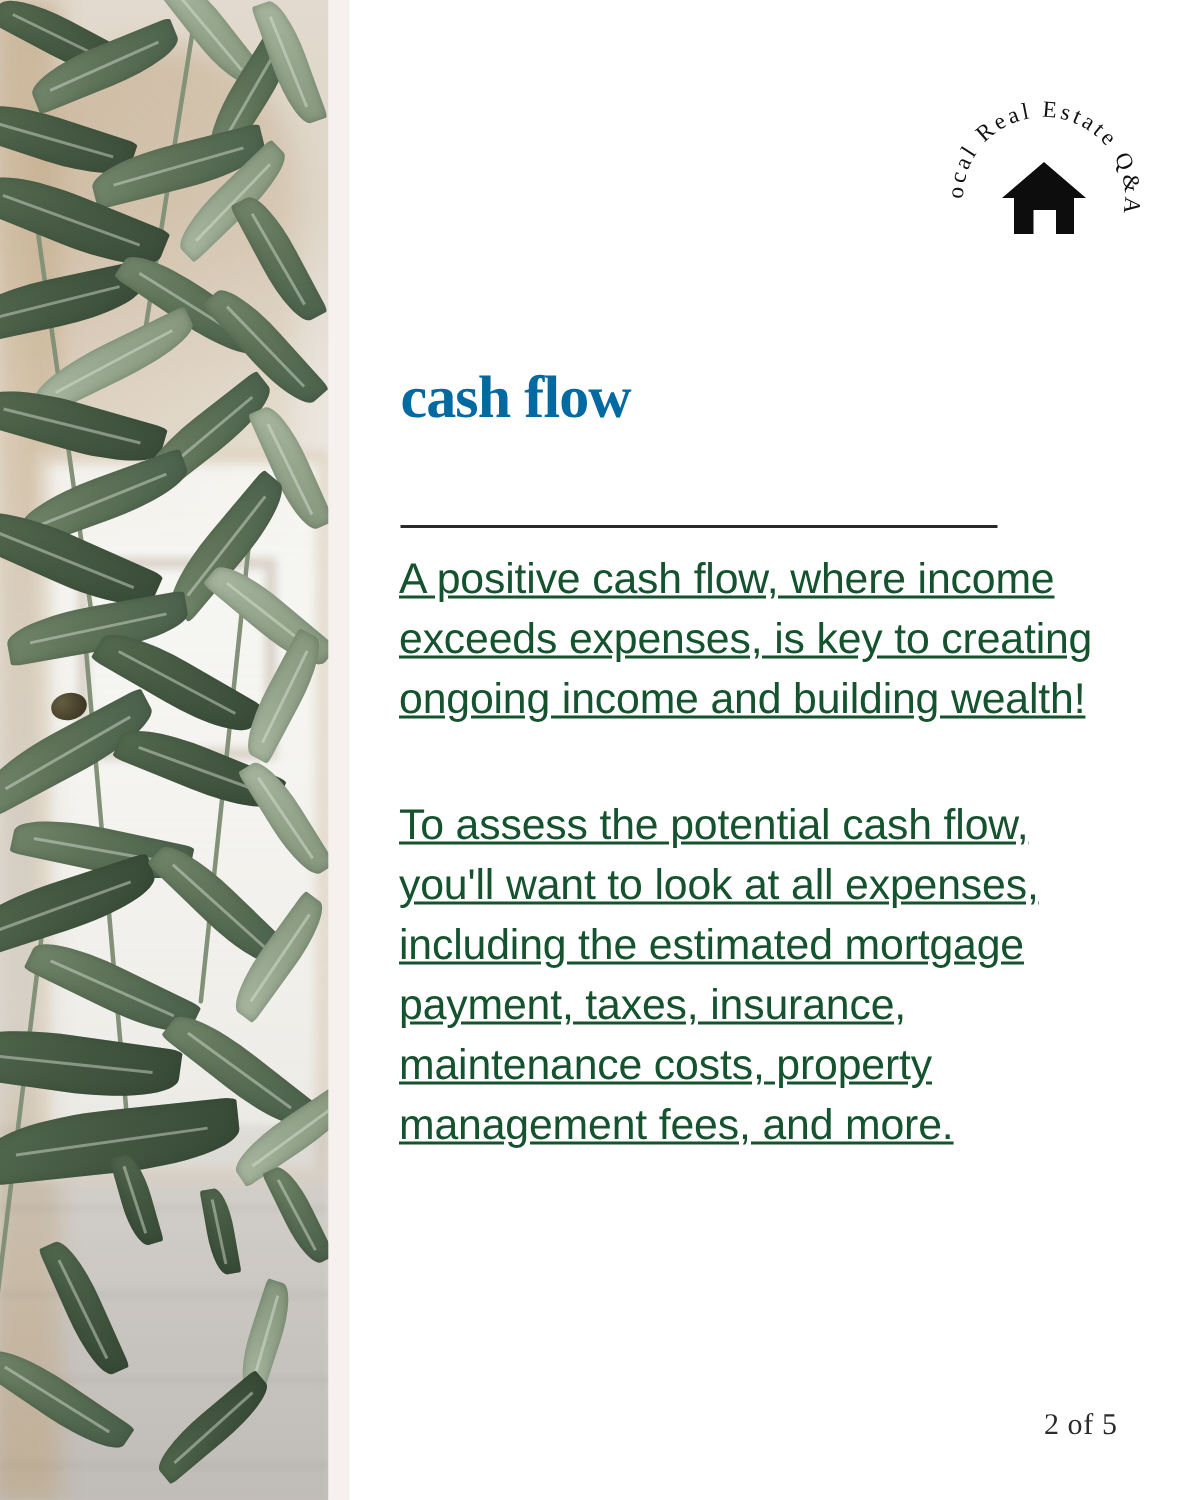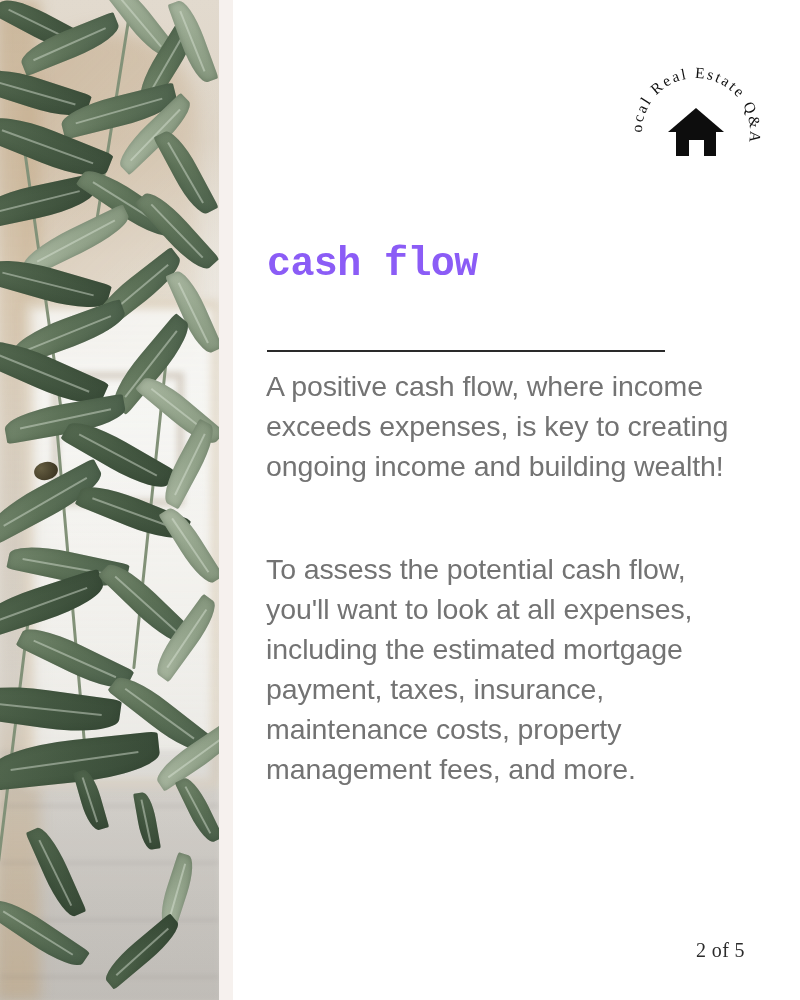--- a/index.html
+++ b/index.html
@@ -174,25 +174,25 @@
   .headline-eyebrow {
     font-family: "Liberation Serif", serif;
     font-style: italic;
     font-size: 33px;
     line-height: 1.12;
     color: #111111;
     letter-spacing: .2px;
     white-space: nowrap;
   }
   .headline-main {
-    font-family: Liberation Mono, monospace;
+    font-family: Liberation Serif, serif;
     font-weight: bold;
     font-size: 40px;
     line-height: 1.15;
-    color: #8b5cf6;
+    color: #0369a1;
     letter-spacing: -0.6px;
     margin-top: 4px;
   }
   .divider {
     position: absolute;
     left: 34px;
     top: 350px;
     width: 398px;
     height: 1.5px;
     background: #2a2a2a;
@@ -202,25 +202,26 @@
   .body-copy {
     position: absolute;
     left: 33px;
     top: 366px;
     width: 482px;
   }
   .paragraph {
     font-family: "Liberation Sans", sans-serif;
     font-size: 28.5px;
     line-height: 40px;
-    color: #737373;
+    color: #14532d;
     letter-spacing: -0.1px;
     margin: 0;
-  }
-  .paragraph + .paragraph { margin-top: 63px; }
+    text-decoration: underline;
+  }
+  .paragraph + .paragraph { margin-top: 44px; }
 
   
   .page-indicator {
     position: absolute;
     right: 55px;
     bottom: 38px;
     font-family: "Liberation Serif", serif;
     font-size: 20px;
     color: #2b2b2b;
     letter-spacing: .4px;

